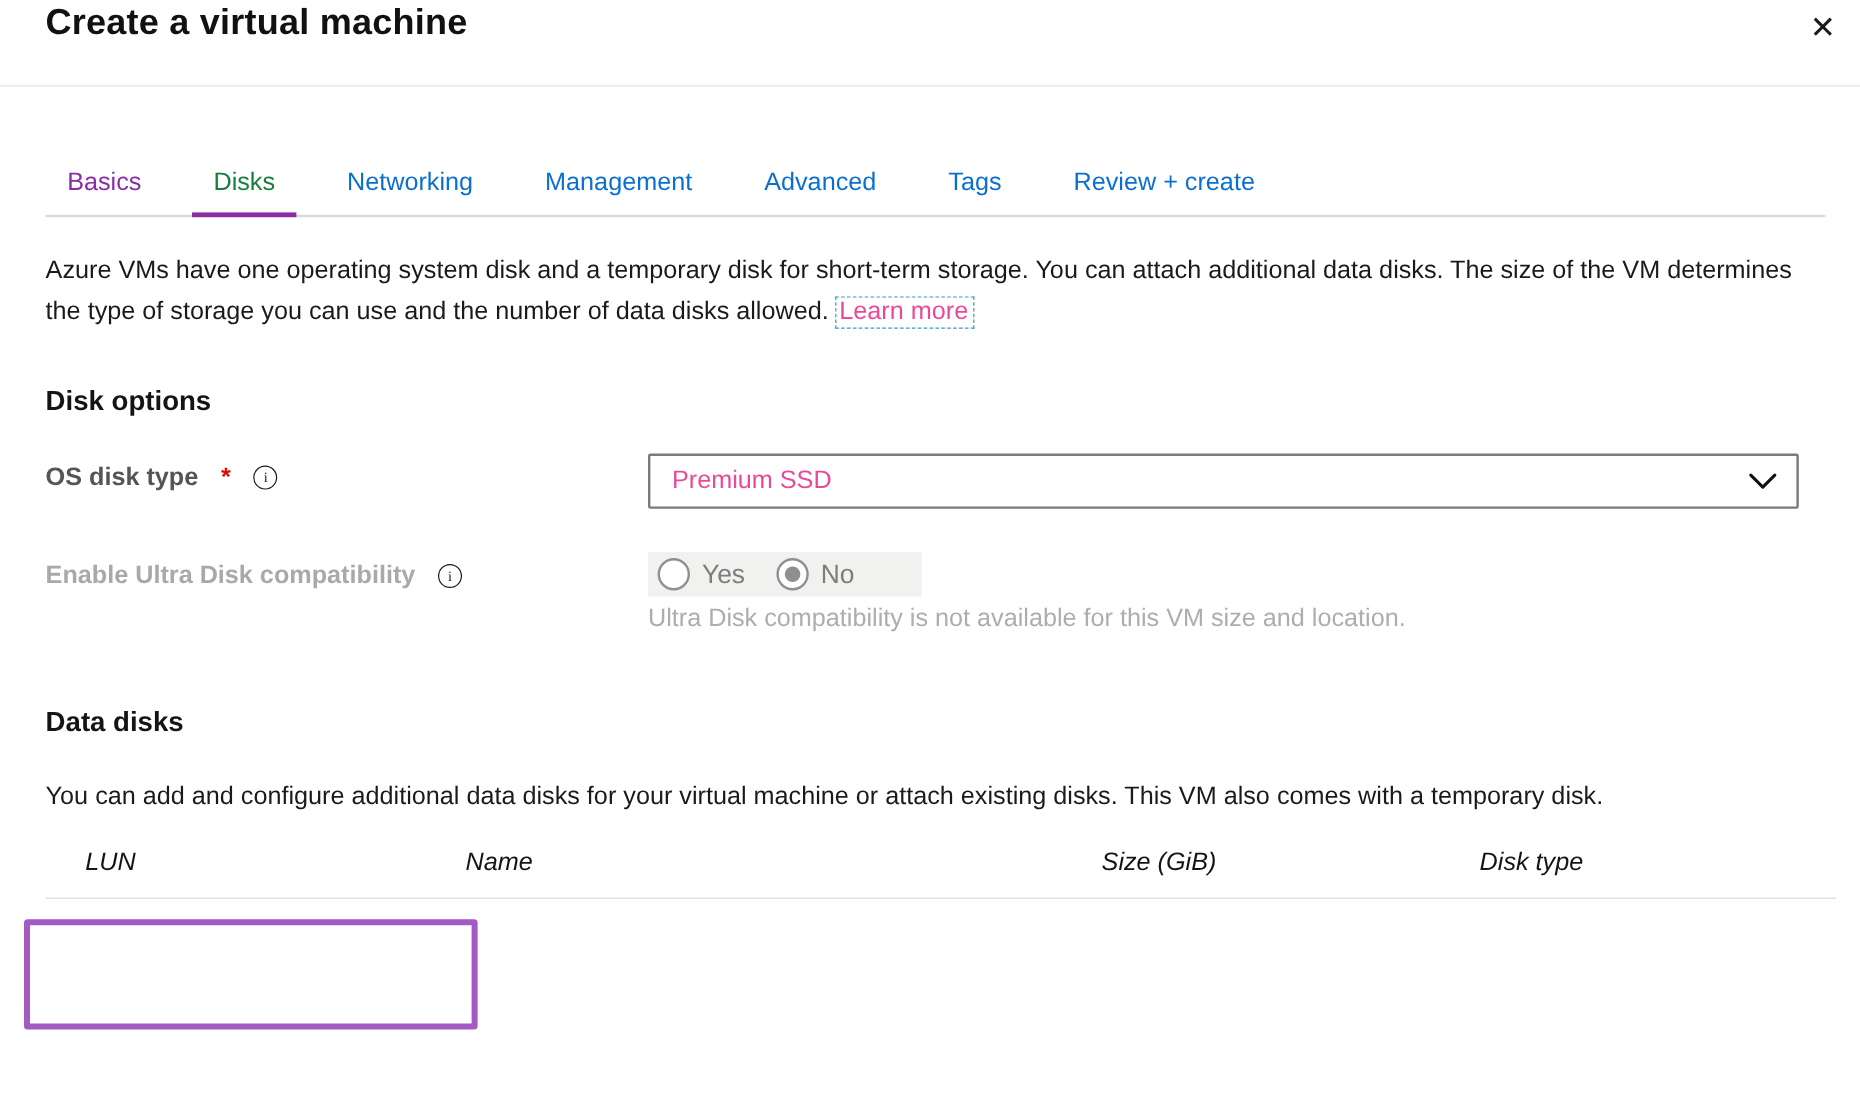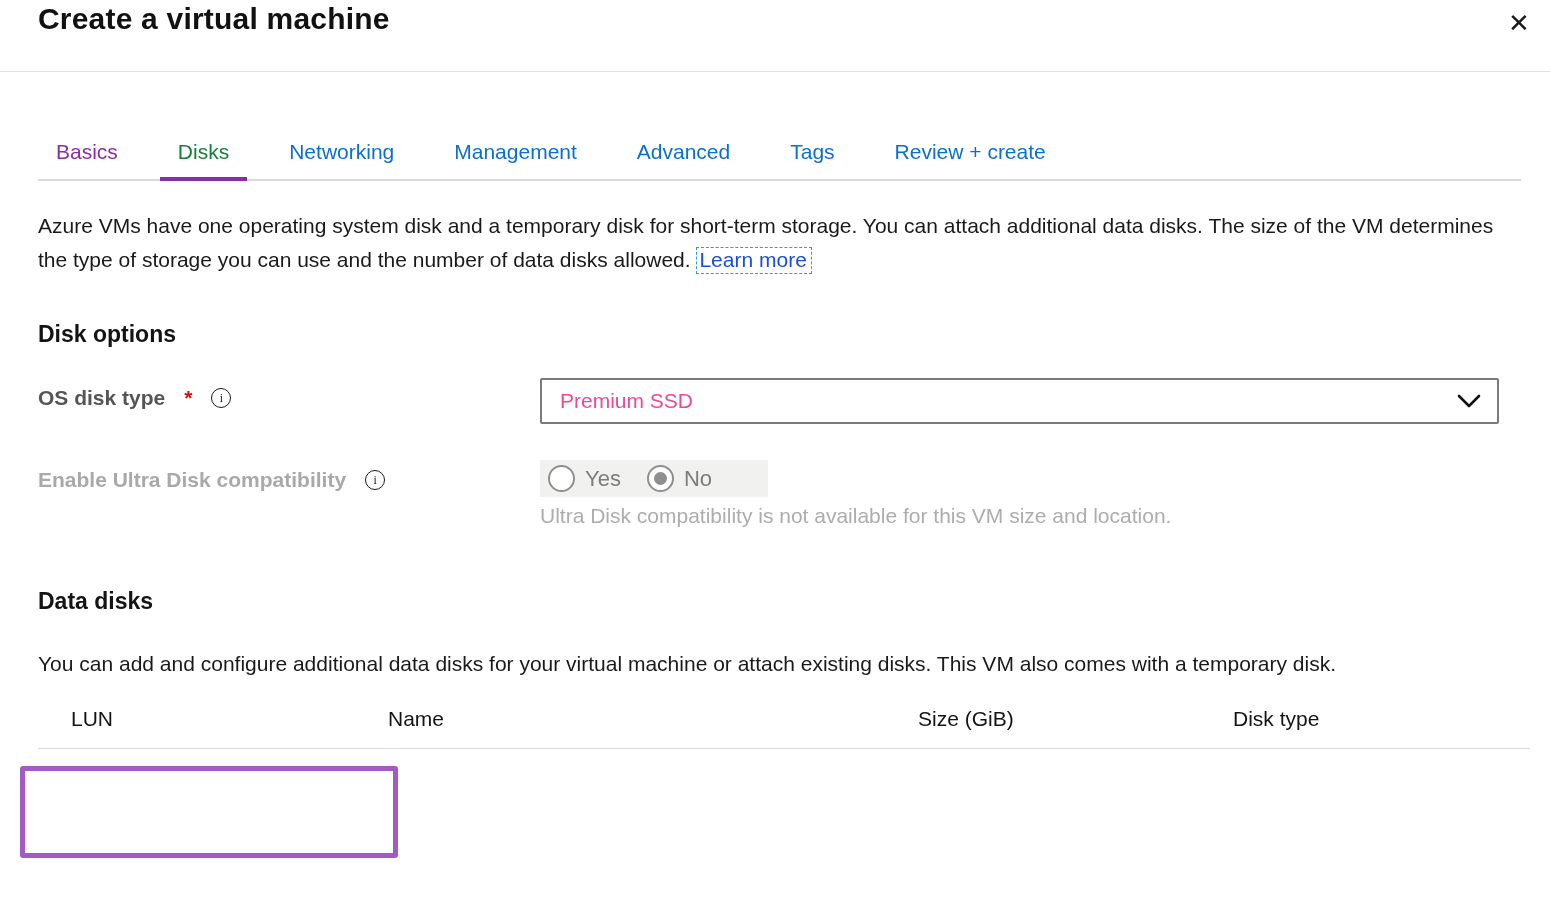--- a/index.html
+++ b/index.html
@@ -18,21 +18,21 @@
 
   
   .tabs { display:flex; gap:24px; margin-top:68px; border-bottom:2px solid #d9d9d9; }
   .tab { padding:0 18px 13px 18px; font-size:21px; cursor:pointer; margin-bottom:-2px; border-bottom:4px solid transparent; white-space:nowrap; }
   .tab.visited { color:#8a2da5; }
   .tab.active  { color:#15803d; border-bottom-color:#8a2da5; }
   .tab.normal  { color:#0b6fd0; }
 
   
   .intro { margin-top:28px; font-size:21px; line-height:34px; max-width:1465px; color:#1a1a1a; }
-  .learn-more { color:#1d4ed8; text-decoration:none; border:1px dashed #2e9bd6; padding:0 4px 2px 2px; cursor:pointer; }
+  .learn-more { color:#ec4899; text-decoration:none; border:1px dashed #2e9bd6; padding:0 4px 2px 2px; cursor:pointer; }
 
   
   .section-heading { font-size:23px; font-weight:bold; color:#141414; }
   .h-disk-options { margin-top:44px; }
   .h-data-disks   { margin-top:60px; }
 
   
   .form-row { display:flex; align-items:flex-start; }
   .row-os    { margin-top:30px; }
   .row-ultra { margin-top:36px; }
@@ -56,21 +56,21 @@
   .radio-group { display:inline-flex; align-items:center; background:#f1f1f0; padding:5px 30px 5px 8px; }
   .radio-option { display:flex; align-items:center; margin-right:26px; }
   .radio-circle { width:27px; height:27px; border:2px solid #8f8f8f; border-radius:50%; background:#fff;
     display:flex; align-items:center; justify-content:center; flex:0 0 auto; }
   .radio-circle.checked::after { content:""; width:13px; height:13px; border-radius:50%; background:#8f8f8f; }
   .radio-label { font-size:22px; color:#7d7d7d; margin-left:10px; }
   .helper-text { margin-top:7px; font-size:21px; color:#adadad; max-width:830px; }
 
   
   .data-desc { margin-top:31px; font-size:21px; line-height:35px; max-width:1430px; color:#1a1a1a; }
-  .disk-table-header { display:grid; grid-template-columns:350px 530px 315px 1fr; margin-top:26px; }
+  .disk-table-header { display:grid; grid-template-columns:350px 530px 315px 1fr; margin-top:26px;font-style:italic; }
   .disk-table-header .col { font-size:21px; color:#141414; }
   .col-lun { padding-left:33px; }
   .table-divider { border-bottom:1px solid #d9d9d9; margin-top:17px; margin-right:-9px; }
   .actions { display:flex; margin-top:34px; }
   .action-link { font-size:21px; color:#0b6fd0; text-decoration:none; cursor:pointer; white-space:nowrap; }
   .action-create { margin-left:2px; }
   .action-attach { margin-left:57px; }
 
   
   .annotation-box { position:absolute; left:20px; top:766px; width:378px; height:92px;

